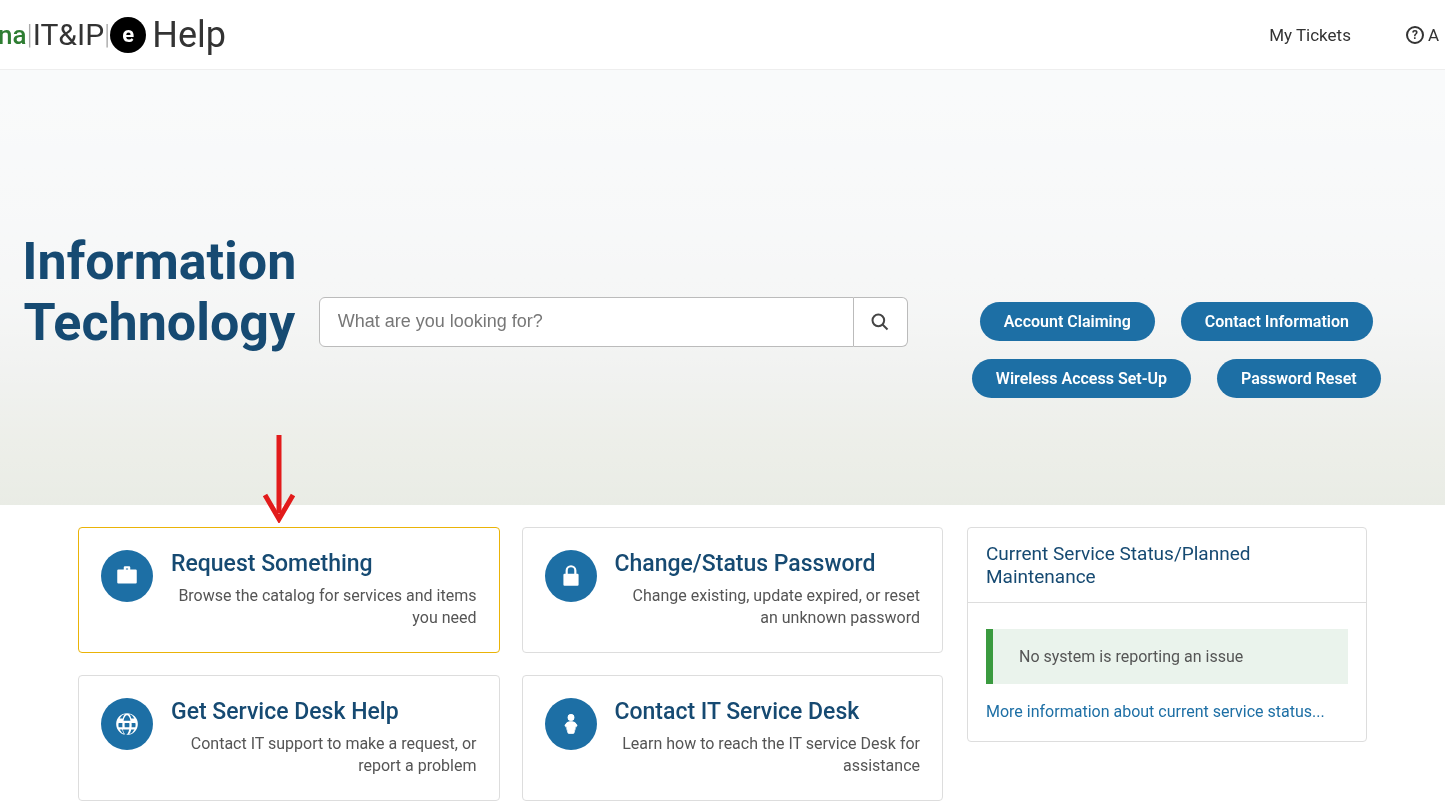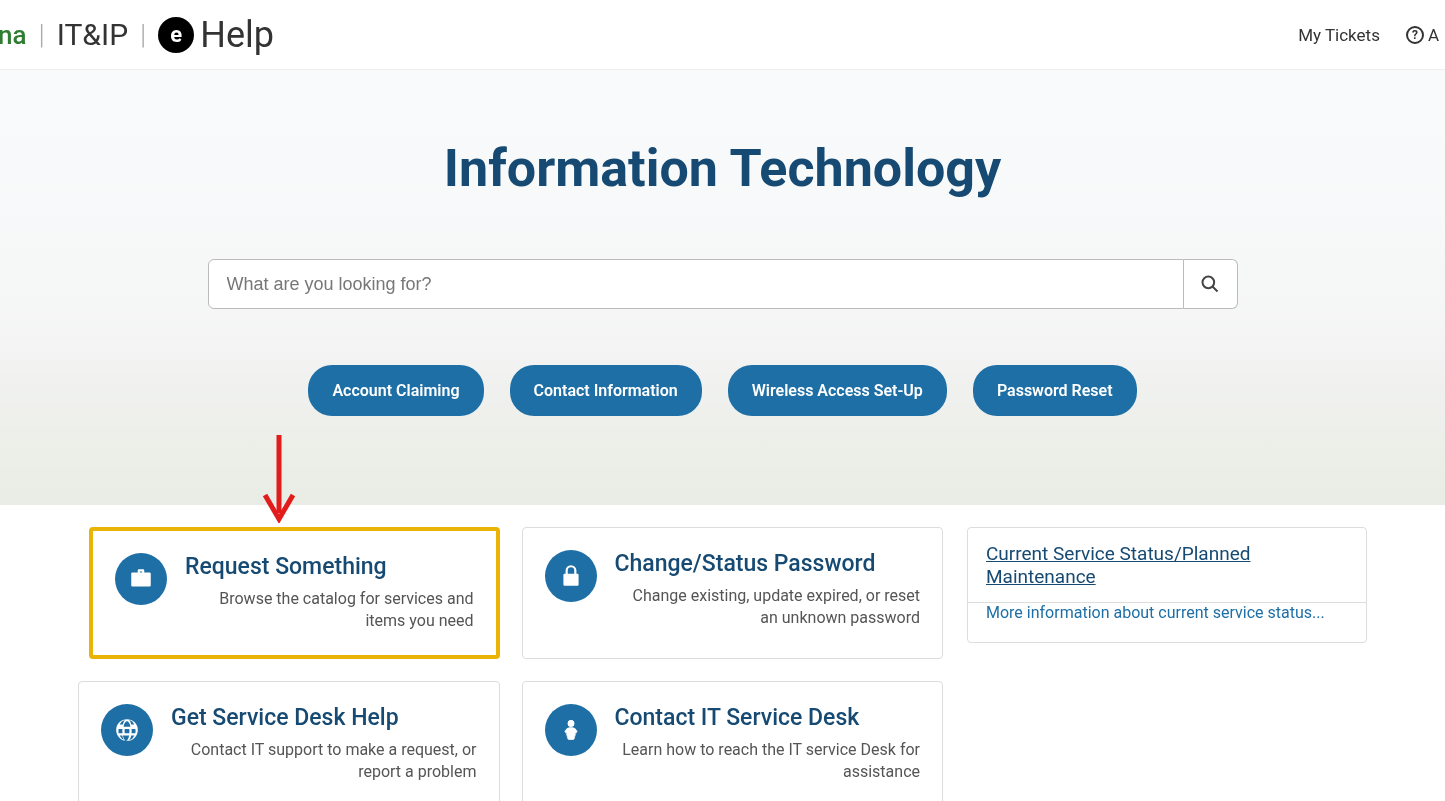--- a/index.html
+++ b/index.html
@@ -14,21 +14,20 @@
     display: flex;
     align-items: center;
     justify-content: space-between;
     padding: 14px 0 14px 0;
     border-bottom: 1px solid #eee;
     height: 70px;
   }
   .header-left {
     display: flex;
     align-items: center;
-    gap: 12px;
     justify-content: center;
   }
   .logo-partial {
     color: #2e7d32;
     font-weight: 500;
     font-size: 26px;
     margin-left: -2px;
   }
   .divider-bar {
     color: #aaa;
@@ -61,36 +60,36 @@
     color: #333;
   }
   .header-right {
     display: flex;
     align-items: center;
     gap: 26px;
     padding-right: 6px;
     font-size: 17px;
     color: #333;
   }
-  .hr-item { display: flex; align-items: center; gap: 4px; }
+  .hr-item { display: flex; align-items: center; gap: 4px; margin-left: 29px; }
   .q-circle {
     width: 18px; height: 18px;
     border: 2px solid #333;
     border-radius: 50%;
     display: inline-flex; align-items:center; justify-content:center;
     font-size: 12px; font-weight: 700;
   }
   
   .hero {
     position: relative;
     height: 435px;
     background: linear-gradient(rgba(255,255,255,0.75), rgba(255,255,255,0.75)),
       linear-gradient(180deg,#e9edf0 0%, #e1e5e7 35%, #d9dcdb 55%, #c7cbc5 70%, #b8bfa9 85%, #a9b499 100%);
     display: flex;
-    flex-direction: column;
+    flex-direction: row;
     align-items: center;
     padding-top: 68px;
   }
   .hero h1 {
     font-size: 52px;
     font-weight: 700;
     color: #164a72;
     margin-bottom: 60px;
     text-align: center;
   }
@@ -127,21 +126,21 @@
     margin-top: 56px;
     display: flex; flex-wrap: wrap;
     gap: 18px 26px;
     justify-content: center;
     width: 940px;
   }
   .pill {
     background: #1d6fa5;
     color: #fff;
     border-radius: 24px;
-    padding: 16px 24px;
+    padding: 10px 24px;
     font-size: 16px;
     font-weight: 600;
     cursor: pointer;
     white-space: nowrap;
   }
   
   .arrow-anno {
     position: absolute;
     left: 259px;
     top: 363px;
@@ -163,22 +162,21 @@
   .card {
     border: 1px solid #ddd;
     border-radius: 4px;
     padding: 22px 22px 22px 22px;
     display: flex;
     gap: 18px;
     cursor: pointer;
     background: #fff;
   }
   .card.highlight {
-    border: 4px solid #eab308;
-    margin-left: 11px;
+    border: 1px solid #eab308;
   }
   .card-icon {
     width: 52px; height: 52px;
     border-radius: 50%;
     background: #1d6fa5;
     flex-shrink: 0;
     display:flex; align-items:center; justify-content:center;
   }
   .card-icon svg { width: 26px; height: 26px; fill: #fff; }
   .card-body h3 {
@@ -199,21 +197,20 @@
   .panel {
     border: 1px solid #ddd;
     border-radius: 4px;
     background: #fff;
   }
   .panel-header {
     padding: 14px 18px;
     border-bottom: 1px solid #ddd;
     font-size: 19px;
     color: #164a72;
-    text-decoration: underline;
   }
   .status-box {
     margin: 26px 18px 18px 18px;
     background: #eaf3ec;
     border-left: 7px solid #3a9a3f;
     padding: 18px 18px 18px 26px;
     color: #555;
     font-size: 16px;
   }
   .more-link {
@@ -329,16 +326,17 @@
         <h3>Contact IT Service Desk</h3>
         <p>Learn how to reach the IT service Desk for assistance</p>
       </div>
     </div>
 
   </div>
 
   <div class="side-col">
     <div class="panel">
       <div class="panel-header">Current Service Status/Planned Maintenance</div>
+      <div class="status-box">No system is reporting an issue</div>
       <a href="#" class="more-link">More information about current service status...</a>
     </div>
   </div>
 </div>
 
 </body></html>

